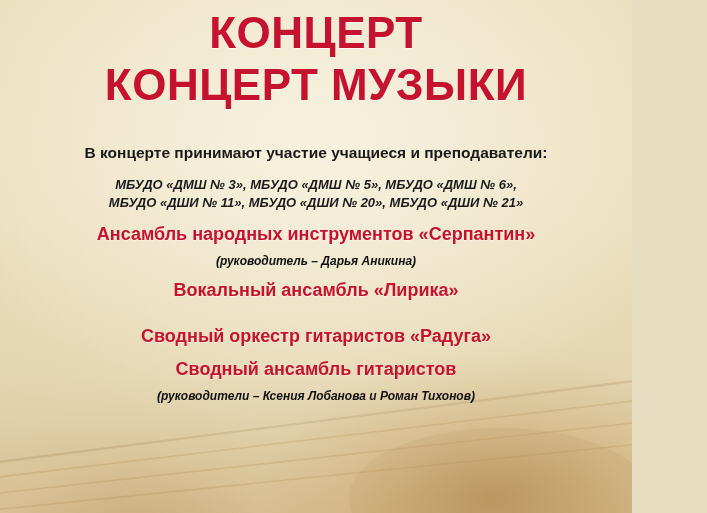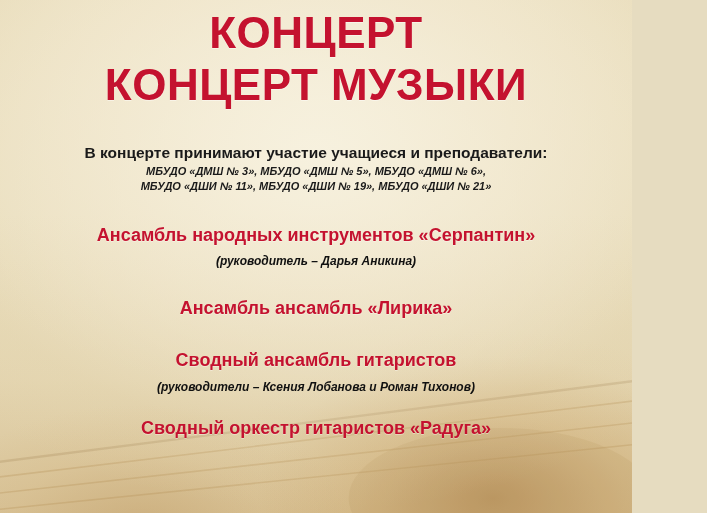--- a/index.html
+++ b/index.html
@@ -76,30 +76,30 @@
   }
 
   .subtitle {
     margin-top: 36px;
     font-size: 15.5px;
     font-weight: bold;
     color: #1a1a1a;
   }
 
   .schools {
-    margin-top: 2px;
-    font-size: 11px;
+    margin-top: 14px;
+    font-size: 13px;
     font-style: italic;
     font-weight: bold;
     color: #1a1a1a;
     line-height: 1.42;
   }
 
   .act {
-    margin-top: 30px;
+    margin-top: 12px;
   }
   .act-name {
     font-size: 18px;
     font-weight: bold;
     color: #c4122f;
     line-height: 1.2;
     text-shadow: 0 1px 0 rgba(255,255,255,0.35);
   }
   .act-lead {
     margin-top: 8px;
@@ -135,35 +135,35 @@
 
   <div class="content">
 
     <div class="title title-line1">КОНЦЕРТ</div>
     <div class="title title-line2">КОНЦЕРТ МУЗЫКИ</div>
 
     <div class="subtitle">В концерте принимают участие учащиеся и преподаватели:</div>
 
     <div class="schools">
       <div>МБУДО «ДМШ № 3», МБУДО «ДМШ № 5», МБУДО «ДМШ № 6»,</div>
-      <div>МБУДО «ДШИ № 11», МБУДО «ДШИ № 19», МБУДО «ДШИ № 21»</div>
+      <div>МБУДО «ДШИ № 11», МБУДО «ДШИ № 20», МБУДО «ДШИ № 21»</div>
     </div>
 
     <div class="act">
       <div class="act-name">Ансамбль народных инструментов «Серпантин»</div>
       <div class="act-lead">(руководитель – Дарья Аникина)</div>
     </div>
 
     <div class="act">
-      <div class="act-name">Ансамбль ансамбль «Лирика»</div>
+      <div class="act-name">Вокальный ансамбль «Лирика»</div>
+    </div>
+
+    <div class="act last">
+      <div class="act-name">Сводный оркестр гитаристов «Радуга»</div>
     </div>
 
     <div class="act">
       <div class="act-name">Сводный ансамбль гитаристов</div>
       <div class="act-lead">(руководители – Ксения Лобанова и Роман Тихонов)</div>
     </div>
 
-    <div class="act last">
-      <div class="act-name">Сводный оркестр гитаристов «Радуга»</div>
-    </div>
-
   </div>
 </div>
 
 </body></html>

